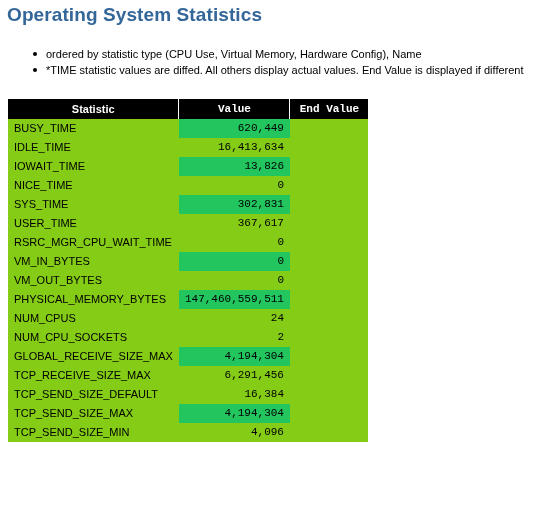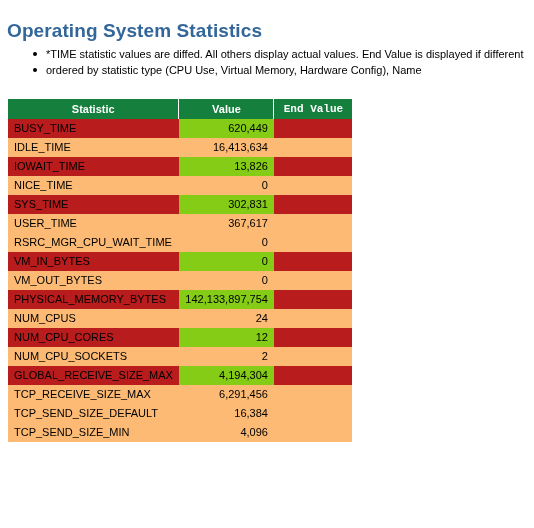--- a/index.html
+++ b/index.html
@@ -21,21 +21,20 @@
   }
   .page-title {
     position: absolute;
     left: 7px;
     top: 4px;
     font-size: 19px;
     font-weight: bold;
     color: #336699;
     letter-spacing: 0.1px;
     white-space: nowrap;
-    margin-top: 16px;
   }
   .notes {
     position: absolute;
     left: 0;
     top: 46px;
     margin: 0;
     padding: 0;
     list-style: none;
   }
   .notes li {
@@ -58,21 +57,21 @@
   }
   .stats-table {
     position: absolute;
     left: 8px;
     top: 99px;
     border-collapse: collapse;
     border-spacing: 0;
     font-size: 11px;
   }
   .stats-table th {
-    background: #15803d;
+    background: #000000;
     color: #ffffff;
     font-weight: bold;
     font-size: 11px;
     height: 17px;
     padding: 1px 6px 2px 6px;
     text-align: center;
     border: 0;
     border-right: 1px solid #ffffff;
     white-space: nowrap;
     margin-left: 28px;
@@ -80,41 +79,41 @@
   .stats-table th.last { border-right: 0; }
   .stats-table td {
     height: 17px;
     padding: 1px 6px 1px 6px;
     border: 0;
     white-space: nowrap;
     vertical-align: middle;
     line-height: 15px;
   }
   .col-stat  { width: 149px; text-align: left; }
-  .col-value { width: 82px;  text-align: right; }
+  .col-value { width: 82px;  text-align: right; font-family: Liberation Mono, monospace; }
   .col-end   { width: 66px;  text-align: right; font-family: Liberation Mono, monospace; }
-  tr.alt td { background: #b91c1c; }
-  tr.plain td { background: #fdba74; }
-  tr.alt td.col-value { background: #84cc16; }
+  tr.alt td { background: #84cc16; }
+  tr.plain td { background: #84cc16; }
+  tr.alt td.col-value { background: #22c55e; }
 </style>
 </head>
 <body>
 
 <div class="page">
 
   <div class="page-title">Operating System Statistics</div>
 
   <ul class="notes">
     <li>
       <span class="bullet"></span>
-      <span>*TIME statistic values are diffed. All others display actual values. End Value is displayed if different</span>
+      <span>ordered by statistic type (CPU Use, Virtual Memory, Hardware Config), Name</span>
     </li>
     <li>
       <span class="bullet"></span>
-      <span>ordered by statistic type (CPU Use, Virtual Memory, Hardware Config), Name</span>
+      <span>*TIME statistic values are diffed. All others display actual values. End Value is displayed if different</span>
     </li>
   </ul>
 
   <table class="stats-table">
     <thead>
       <tr>
         <th class="col-stat">Statistic</th>
         <th class="col-value">Value</th>
         <th class="col-end last">End Value</th>
       </tr>
@@ -160,53 +159,53 @@
           <td class="col-value">0</td>
           <td class="col-end"></td>
         </tr>
         <tr class="plain">
           <td class="col-stat">VM_OUT_BYTES</td>
           <td class="col-value">0</td>
           <td class="col-end"></td>
         </tr>
         <tr class="alt">
           <td class="col-stat">PHYSICAL_MEMORY_BYTES</td>
-          <td class="col-value">142,133,897,754</td>
+          <td class="col-value">147,460,559,511</td>
           <td class="col-end"></td>
         </tr>
         <tr class="plain">
           <td class="col-stat">NUM_CPUS</td>
           <td class="col-value">24</td>
           <td class="col-end"></td>
         </tr>
-        <tr class="alt">
-          <td class="col-stat">NUM_CPU_CORES</td>
-          <td class="col-value">12</td>
-          <td class="col-end"></td>
-        </tr>
         <tr class="plain">
           <td class="col-stat">NUM_CPU_SOCKETS</td>
           <td class="col-value">2</td>
           <td class="col-end"></td>
         </tr>
         <tr class="alt">
           <td class="col-stat">GLOBAL_RECEIVE_SIZE_MAX</td>
           <td class="col-value">4,194,304</td>
           <td class="col-end"></td>
         </tr>
         <tr class="plain">
           <td class="col-stat">TCP_RECEIVE_SIZE_MAX</td>
           <td class="col-value">6,291,456</td>
           <td class="col-end"></td>
         </tr>
         <tr class="plain">
           <td class="col-stat">TCP_SEND_SIZE_DEFAULT</td>
           <td class="col-value">16,384</td>
           <td class="col-end"></td>
         </tr>
+        <tr class="alt">
+          <td class="col-stat">TCP_SEND_SIZE_MAX</td>
+          <td class="col-value">4,194,304</td>
+          <td class="col-end"></td>
+        </tr>
         <tr class="plain">
           <td class="col-stat">TCP_SEND_SIZE_MIN</td>
           <td class="col-value">4,096</td>
           <td class="col-end"></td>
         </tr>
       </tbody>
   </table>
 
 </div>
 

